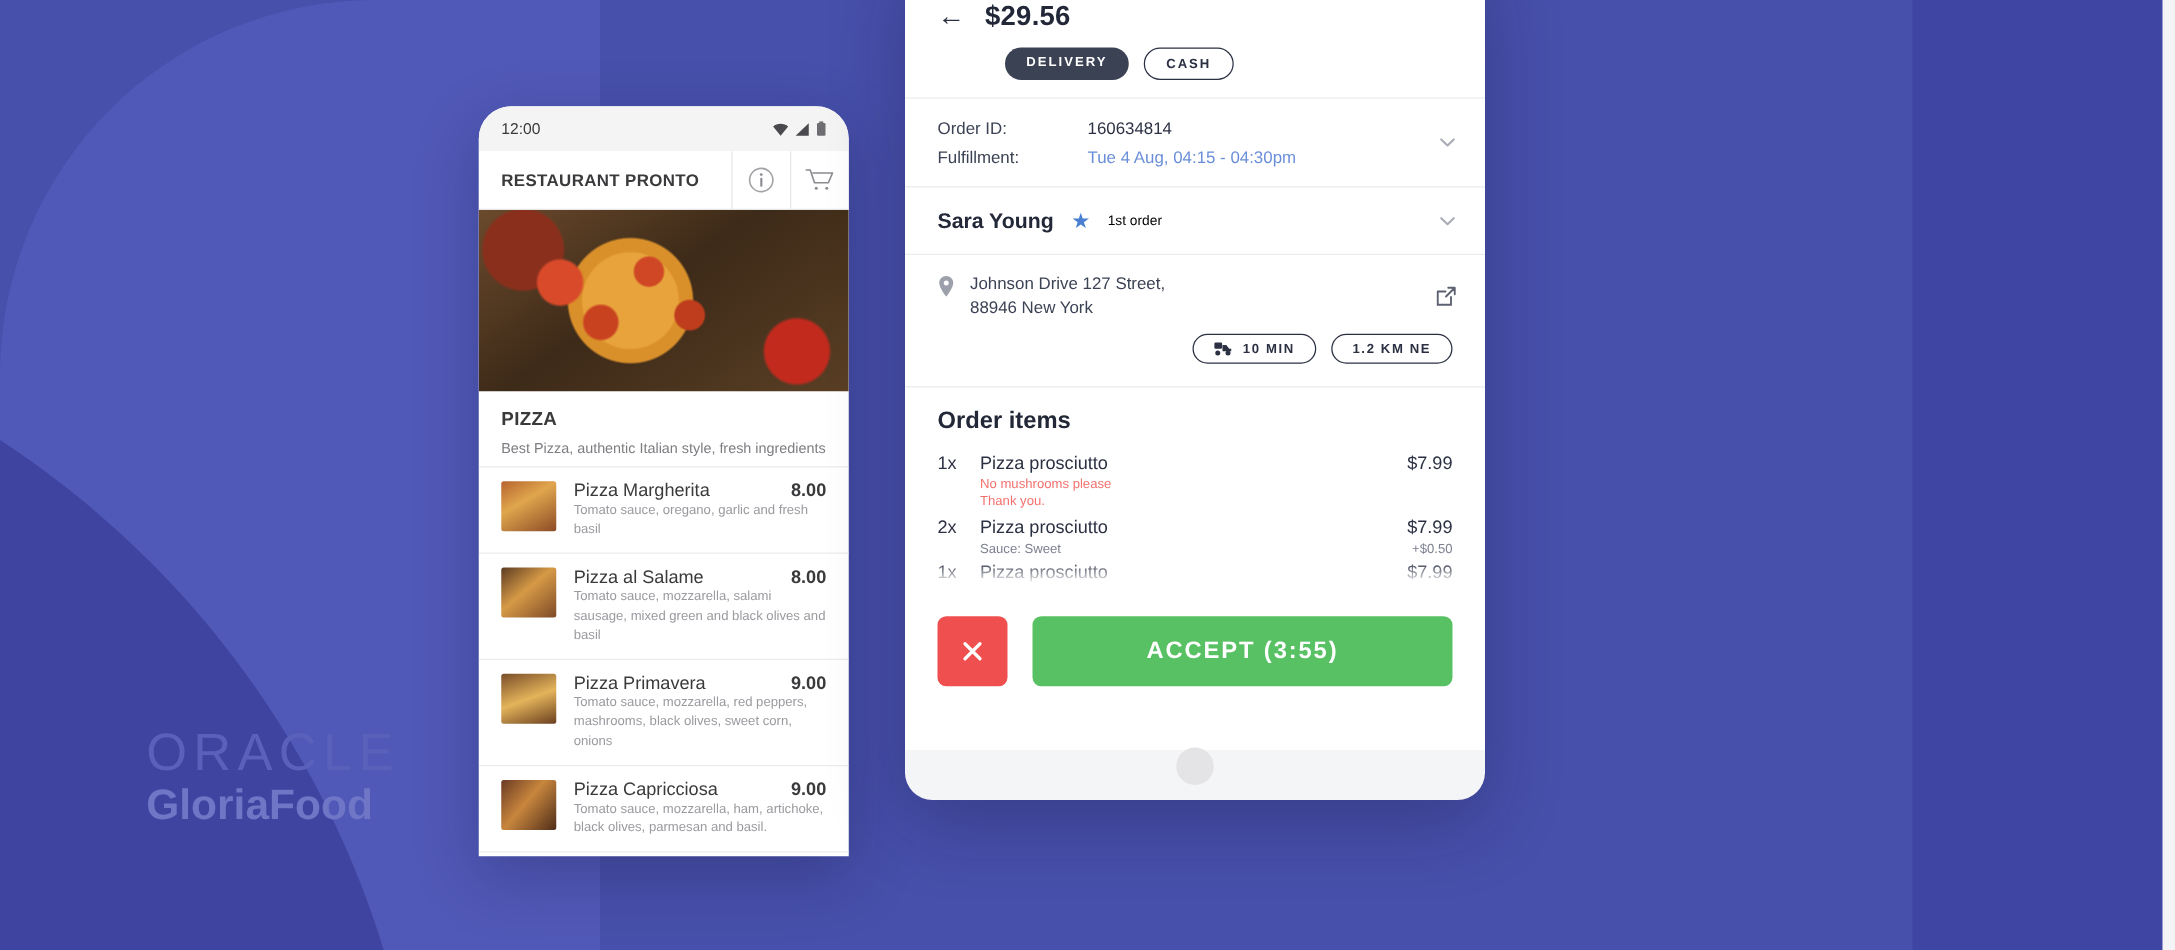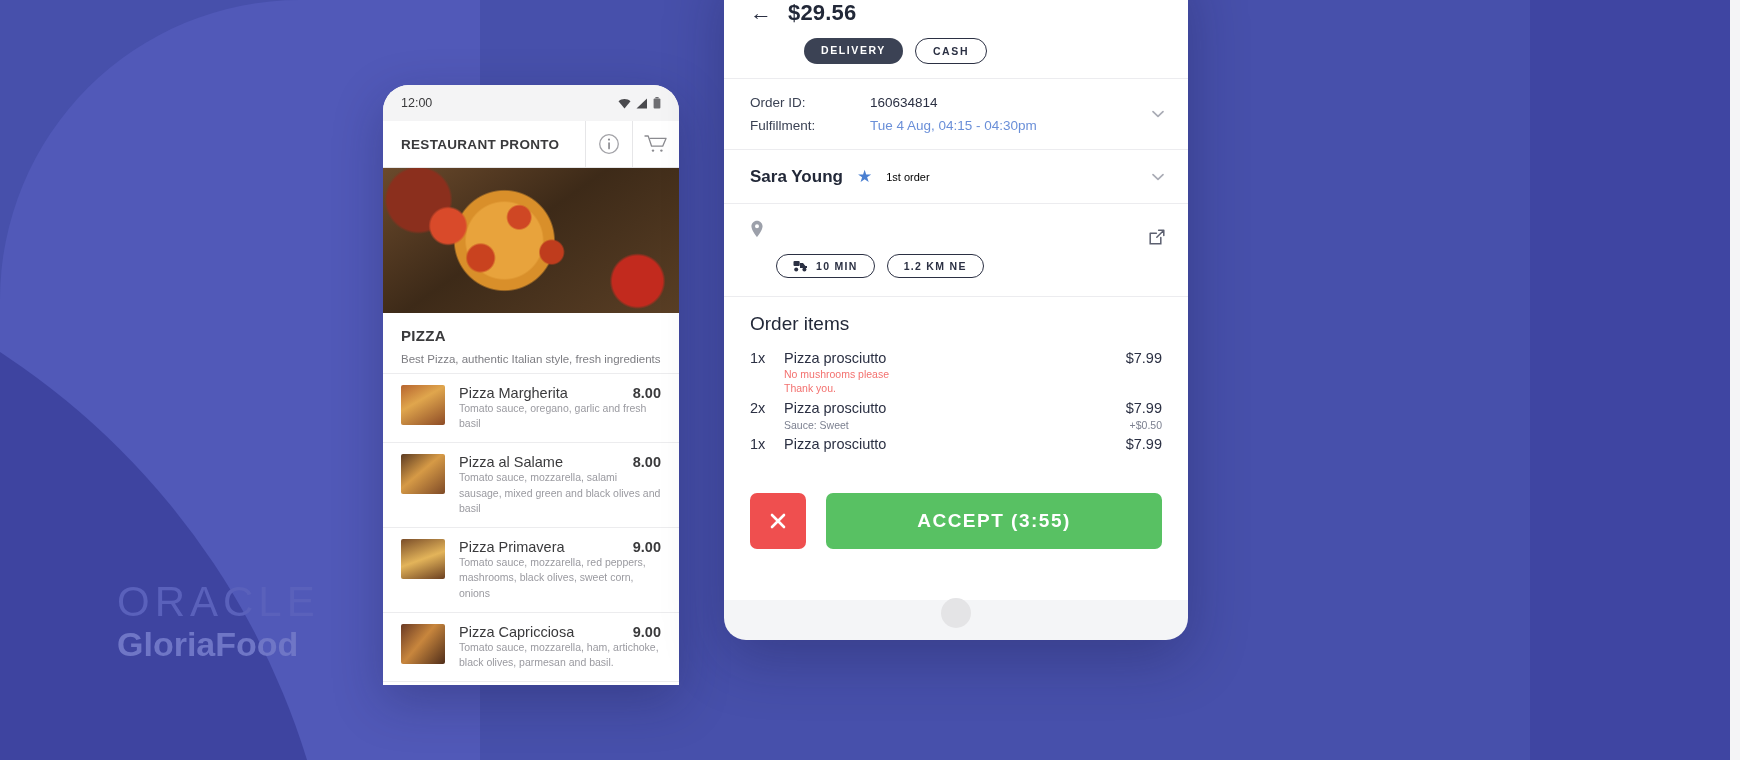--- a/index.html
+++ b/index.html
@@ -108,31 +108,31 @@
     display: flex; align-items: center; gap: 14px; position: relative;
   }
   .cust-name { font-size: 17px; font-weight: bold; color: #222838; }
   .star { color: #4a7fd1; font-size: 17px; }
   .cust-meta { color: #000000; font-size: 11px; }
 
   .addr-section { padding: 14px 26px 18px 26px; border-bottom: 1px solid #ececef; position: relative; }
   .addr-row { display: flex; gap: 12px; align-items: flex-start; }
   .pin { color: #9ca0aa; flex: 0 0 auto; margin-top: 2px; }
   .addr-text { font-size: 13.5px; color: #3b4254; line-height: 1.38; }
-  .pill-row { display: flex; gap: 12px; margin-top: 12px; padding-left: 26px; }
+  .pill-row { display: flex; gap: 12px; margin-top: 12px; padding-left: 26px; justify-content: flex-end; }
   .pill {
     display: flex; align-items: center; gap: 8px;
     border: 1.4px solid #2b3043; border-radius: 20px;
     padding: 5px 16px; font-size: 10.5px; font-weight: bold;
     letter-spacing: 1.3px; color: #2b3043; background: #fff;
   }
   .ext-link { position: absolute; right: 22px; top: 24px; color: #5c6070; }
 
   .items-section { padding: 16px 26px 6px 26px; }
-  .items-title { font-size: 19px; font-weight: normal; color: #222838; margin-bottom: 10px; }
+  .items-title { font-size: 19px; font-weight: bold; color: #222838; margin-bottom: 10px; }
   .item-row { display: flex; align-items: baseline; font-size: 14.5px; color: #2b3043; padding-top: 5px; }
   .item-qty { width: 34px; flex: 0 0 34px; }
   .item-name { flex: 1; }
   .item-price { text-align: right; }
   .item-note {
     font-size: 10.5px; color: #f3716f; padding-left: 34px; line-height: 1.3; margin-top: 2px;
   }
   .item-opt {
     display: flex; font-size: 10.5px; color: #7c8090; padding-left: 34px; margin-top: 3px;
   }
@@ -377,20 +377,24 @@
       </span>
     </div>
 
     <div class="addr-section">
       <div class="addr-row">
         <span class="pin">
           <svg width="14" height="18" viewBox="0 0 14 18">
               <path d="M7 0.7C3.9.7 1.4 3.2 1.4 6.3c0 4 5.6 10.9 5.6 10.9s5.6-6.9 5.6-10.9C12.6 3.2 10.1.7 7 .7zm0 7.6A2 2 0 117 4.3a2 2 0 010 4z" fill="#9ca0aa"></path>
             </svg>
         </span>
+        <span class="addr-text">
+          <span>Johnson Drive 127 Street,</span><br>
+          <span>88946 New York</span>
+        </span>
       </div>
       <div class="pill-row">
         <span class="pill">
           <svg width="15" height="12" viewBox="0 0 15 12">
               <rect x="0.5" y="1" width="6.2" height="5" rx="1" fill="#2b3043"></rect>
               <path d="M7 3h3l2.4 3h1.6v2H7z" fill="#2b3043"></path>
               <circle cx="3.2" cy="9.4" r="2" fill="#2b3043"></circle>
               <circle cx="11.4" cy="9.4" r="2" fill="#2b3043"></circle>
             </svg>
           <span>10 MIN</span>

